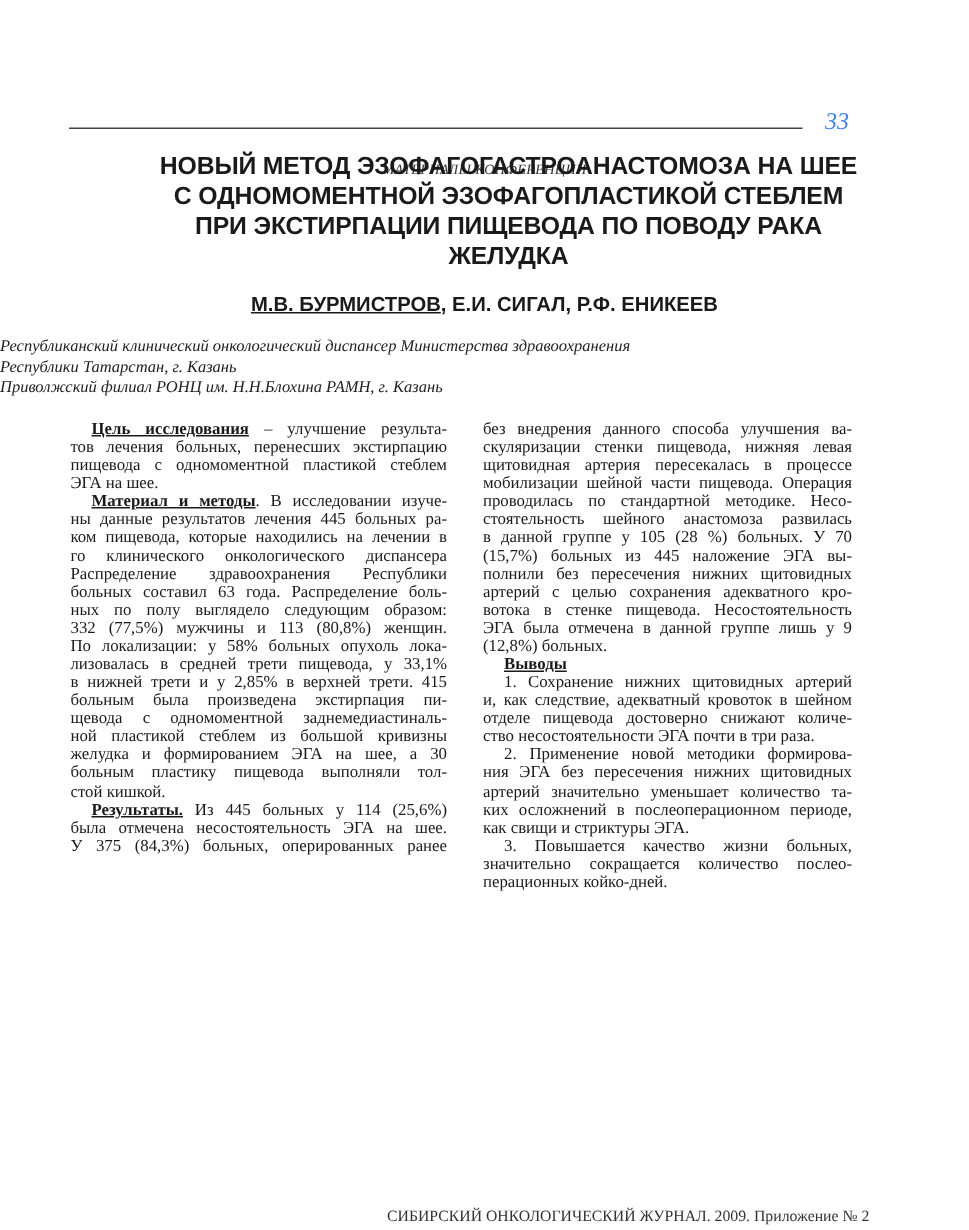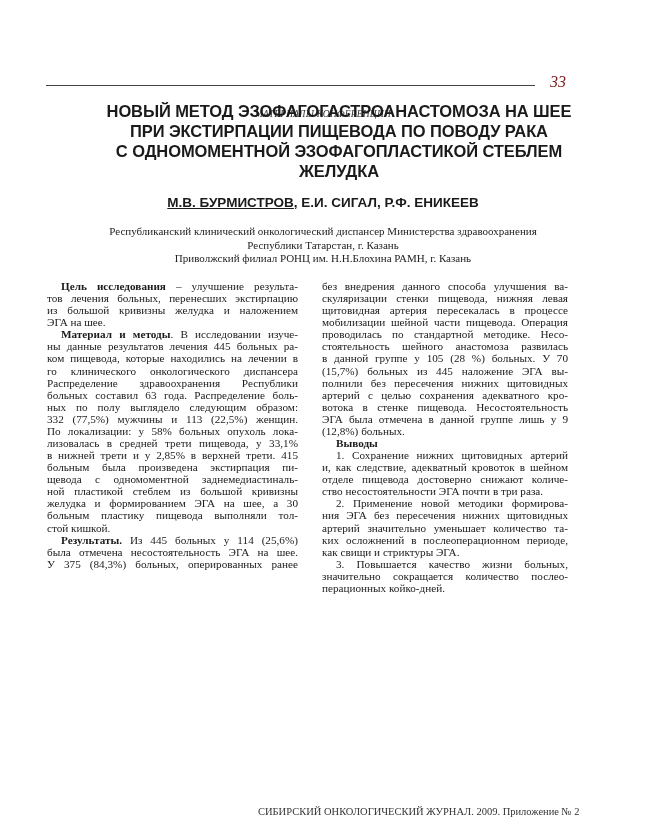--- a/index.html
+++ b/index.html
@@ -6,89 +6,89 @@
   body { width:646px; height:820px; position:relative; overflow:hidden; color:#1a1a1a; }
   .header-title {
     position:absolute; left:0; width:100%; top:65px; text-align:center;
     font-family:"Liberation Serif", serif; font-style:italic; font-size:9.5px; letter-spacing:0.2px; color:#333;margin-top:44px;
   }
   .header-rule {
     position:absolute; left:46px; width:489px; top:85px; height:0; border-top:1.3px solid #444;
   }
   .page-number {
     position:absolute; left:550px; top:73px; font-family:"Liberation Serif", serif; font-style:italic;
-    font-size:16px; color:#7f1d1d;
+    font-size:16px; color:#3b82f6;
   }
   .article-title {
     position:absolute; left:0; width:100%; top:101px; text-align:center;
     font-family:"Liberation Sans", sans-serif; font-weight:bold; font-size:16.5px; line-height:20px;
     color:#1a1a1a; letter-spacing:-0.1px;
   }
   .article-title div { white-space:nowrap;margin-left:32px; }
   .authors {
     position:absolute; left:0; width:100%; top:195px; text-align:center;
     font-family:"Liberation Sans", sans-serif; font-weight:bold; font-size:13.5px; color:#1a1a1a;
   }
   .authors .underline { text-decoration:underline; }
   .affiliations {
-    position:absolute; left:0; width:100%; top:225px; text-align:center;
-    font-family:"Liberation Serif", serif; font-size:11px; line-height:13.5px; color:#222;
+    position:absolute; left:0; width:100%; top:225px; 
+    font-family:"Liberation Serif", serif; font-style:italic; font-size:11px; line-height:13.5px; color:#222;
   }
   .col {
     position:absolute; top:280px; font-family:"Liberation Serif", serif; font-size:11.2px; line-height:12.08px;
     text-align:justify; color:#1a1a1a;
   }
   .col-left { left:47px; width:251px; }
   .col-right { left:322px; width:246px; }
   .col .line { display:block; text-align:justify; text-align-last:justify; white-space:nowrap; }
   .col .line.last { text-align-last:left; }
   .col .line.indent { padding-left:14px; }
-  .col b { font-weight:bold; }
+  .col b { font-weight:bold;text-decoration:underline; }
   .footer {
     position:absolute; left:258px; top:806px; font-family:"Liberation Serif", serif; font-size:10.5px; color:#333;
     white-space:nowrap;
   }
 </style>
 </head>
 <body>
 
 <div class="header-title">МАТЕРИАЛЫ КОНФЕРЕНЦИИ</div>
 <div class="header-rule"></div>
 <div class="page-number">33</div>
 
 <div class="article-title">
   <div>НОВЫЙ МЕТОД ЭЗОФАГОГАСТРОАНАСТОМОЗА НА ШЕЕ</div>
+  <div>С ОДНОМОМЕНТНОЙ ЭЗОФАГОПЛАСТИКОЙ СТЕБЛЕМ</div>
   <div>ПРИ ЭКСТИРПАЦИИ ПИЩЕВОДА ПО ПОВОДУ РАКА</div>
-  <div>С ОДНОМОМЕНТНОЙ ЭЗОФАГОПЛАСТИКОЙ СТЕБЛЕМ</div>
   <div>ЖЕЛУДКА</div>
 </div>
 
 <div class="authors">
   <span class="underline">М.В. БУРМИСТРОВ</span><span>, Е.И. СИГАЛ, Р.Ф. ЕНИКЕЕВ</span>
 </div>
 
 <div class="affiliations">
   <div>Республиканский клинический онкологический диспансер Министерства здравоохранения</div>
   <div>Республики Татарстан, г. Казань</div>
   <div>Приволжский филиал РОНЦ им. Н.Н.Блохина РАМН, г. Казань</div>
 </div>
 
 <div class="col col-left" id="col-left">
     <span class="line indent"><b>Цель исследования</b><span> – улучшение результа-</span></span>
     <span class="line"><span>тов лечения больных, перенесших экстирпацию</span></span>
-    <span class="line"><span>из большой кривизны желудка и наложением</span></span>
+    <span class="line"><span>пищевода с одномоментной пластикой стеблем</span></span>
     <span class="line last"><span>ЭГА на шее.</span></span>
     <span class="line indent"><b>Материал и методы</b><span>. В исследовании изуче-</span></span>
     <span class="line"><span>ны данные результатов лечения 445 больных ра-</span></span>
     <span class="line"><span>ком пищевода, которые находились на лечении в</span></span>
     <span class="line"><span>го клинического онкологического диспансера</span></span>
     <span class="line"><span>Распределение здравоохранения Республики</span></span>
     <span class="line"><span>больных составил 63 года. Распределение боль-</span></span>
     <span class="line"><span>ных по полу выглядело следующим образом:</span></span>
-    <span class="line"><span>332 (77,5%) мужчины и 113 (22,5%) женщин.</span></span>
+    <span class="line"><span>332 (77,5%) мужчины и 113 (80,8%) женщин.</span></span>
     <span class="line"><span>По локализации: у 58% больных опухоль лока-</span></span>
     <span class="line"><span>лизовалась в средней трети пищевода, у 33,1%</span></span>
     <span class="line"><span>в нижней трети и у 2,85% в верхней трети. 415</span></span>
     <span class="line"><span>больным была произведена экстирпация пи-</span></span>
     <span class="line"><span>щевода с одномоментной заднемедиастиналь-</span></span>
     <span class="line"><span>ной пластикой стеблем из большой кривизны</span></span>
     <span class="line"><span>желудка и формированием ЭГА на шее, а 30</span></span>
     <span class="line"><span>больным пластику пищевода выполняли тол-</span></span>
     <span class="line last"><span>стой кишкой.</span></span>
     <span class="line indent"><b>Результаты.</b><span> Из 445 больных у 114 (25,6%)</span></span>

